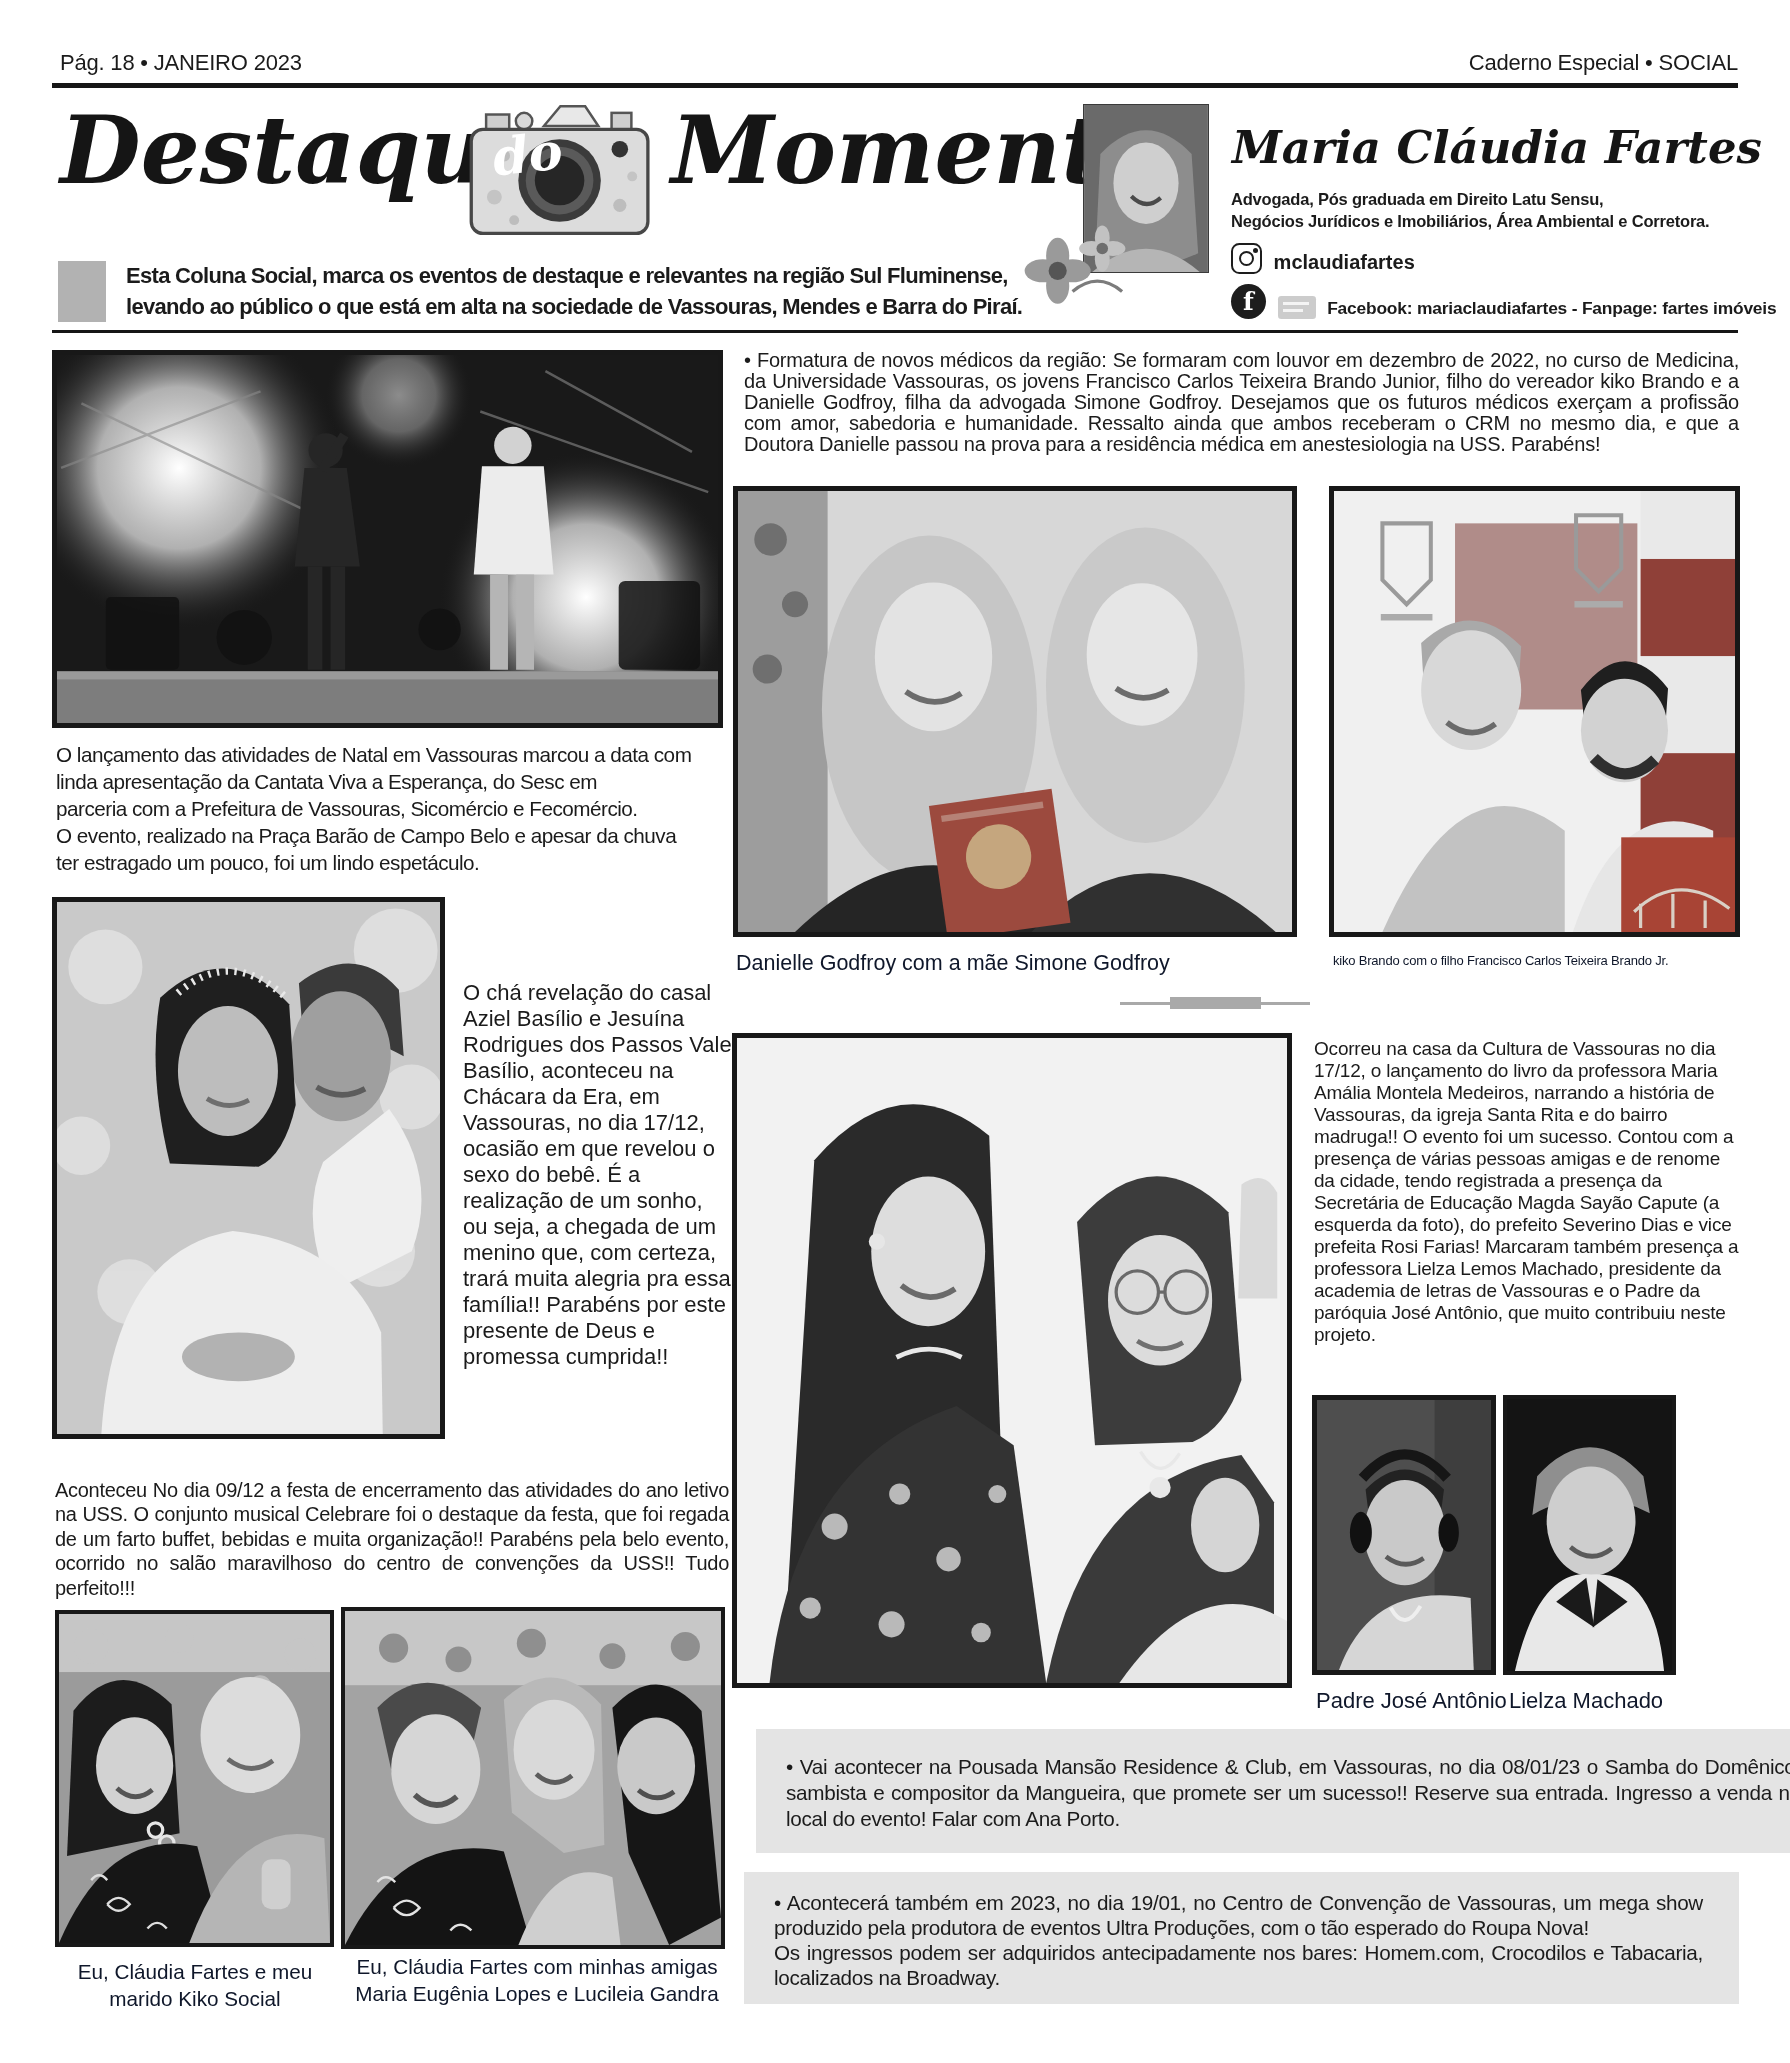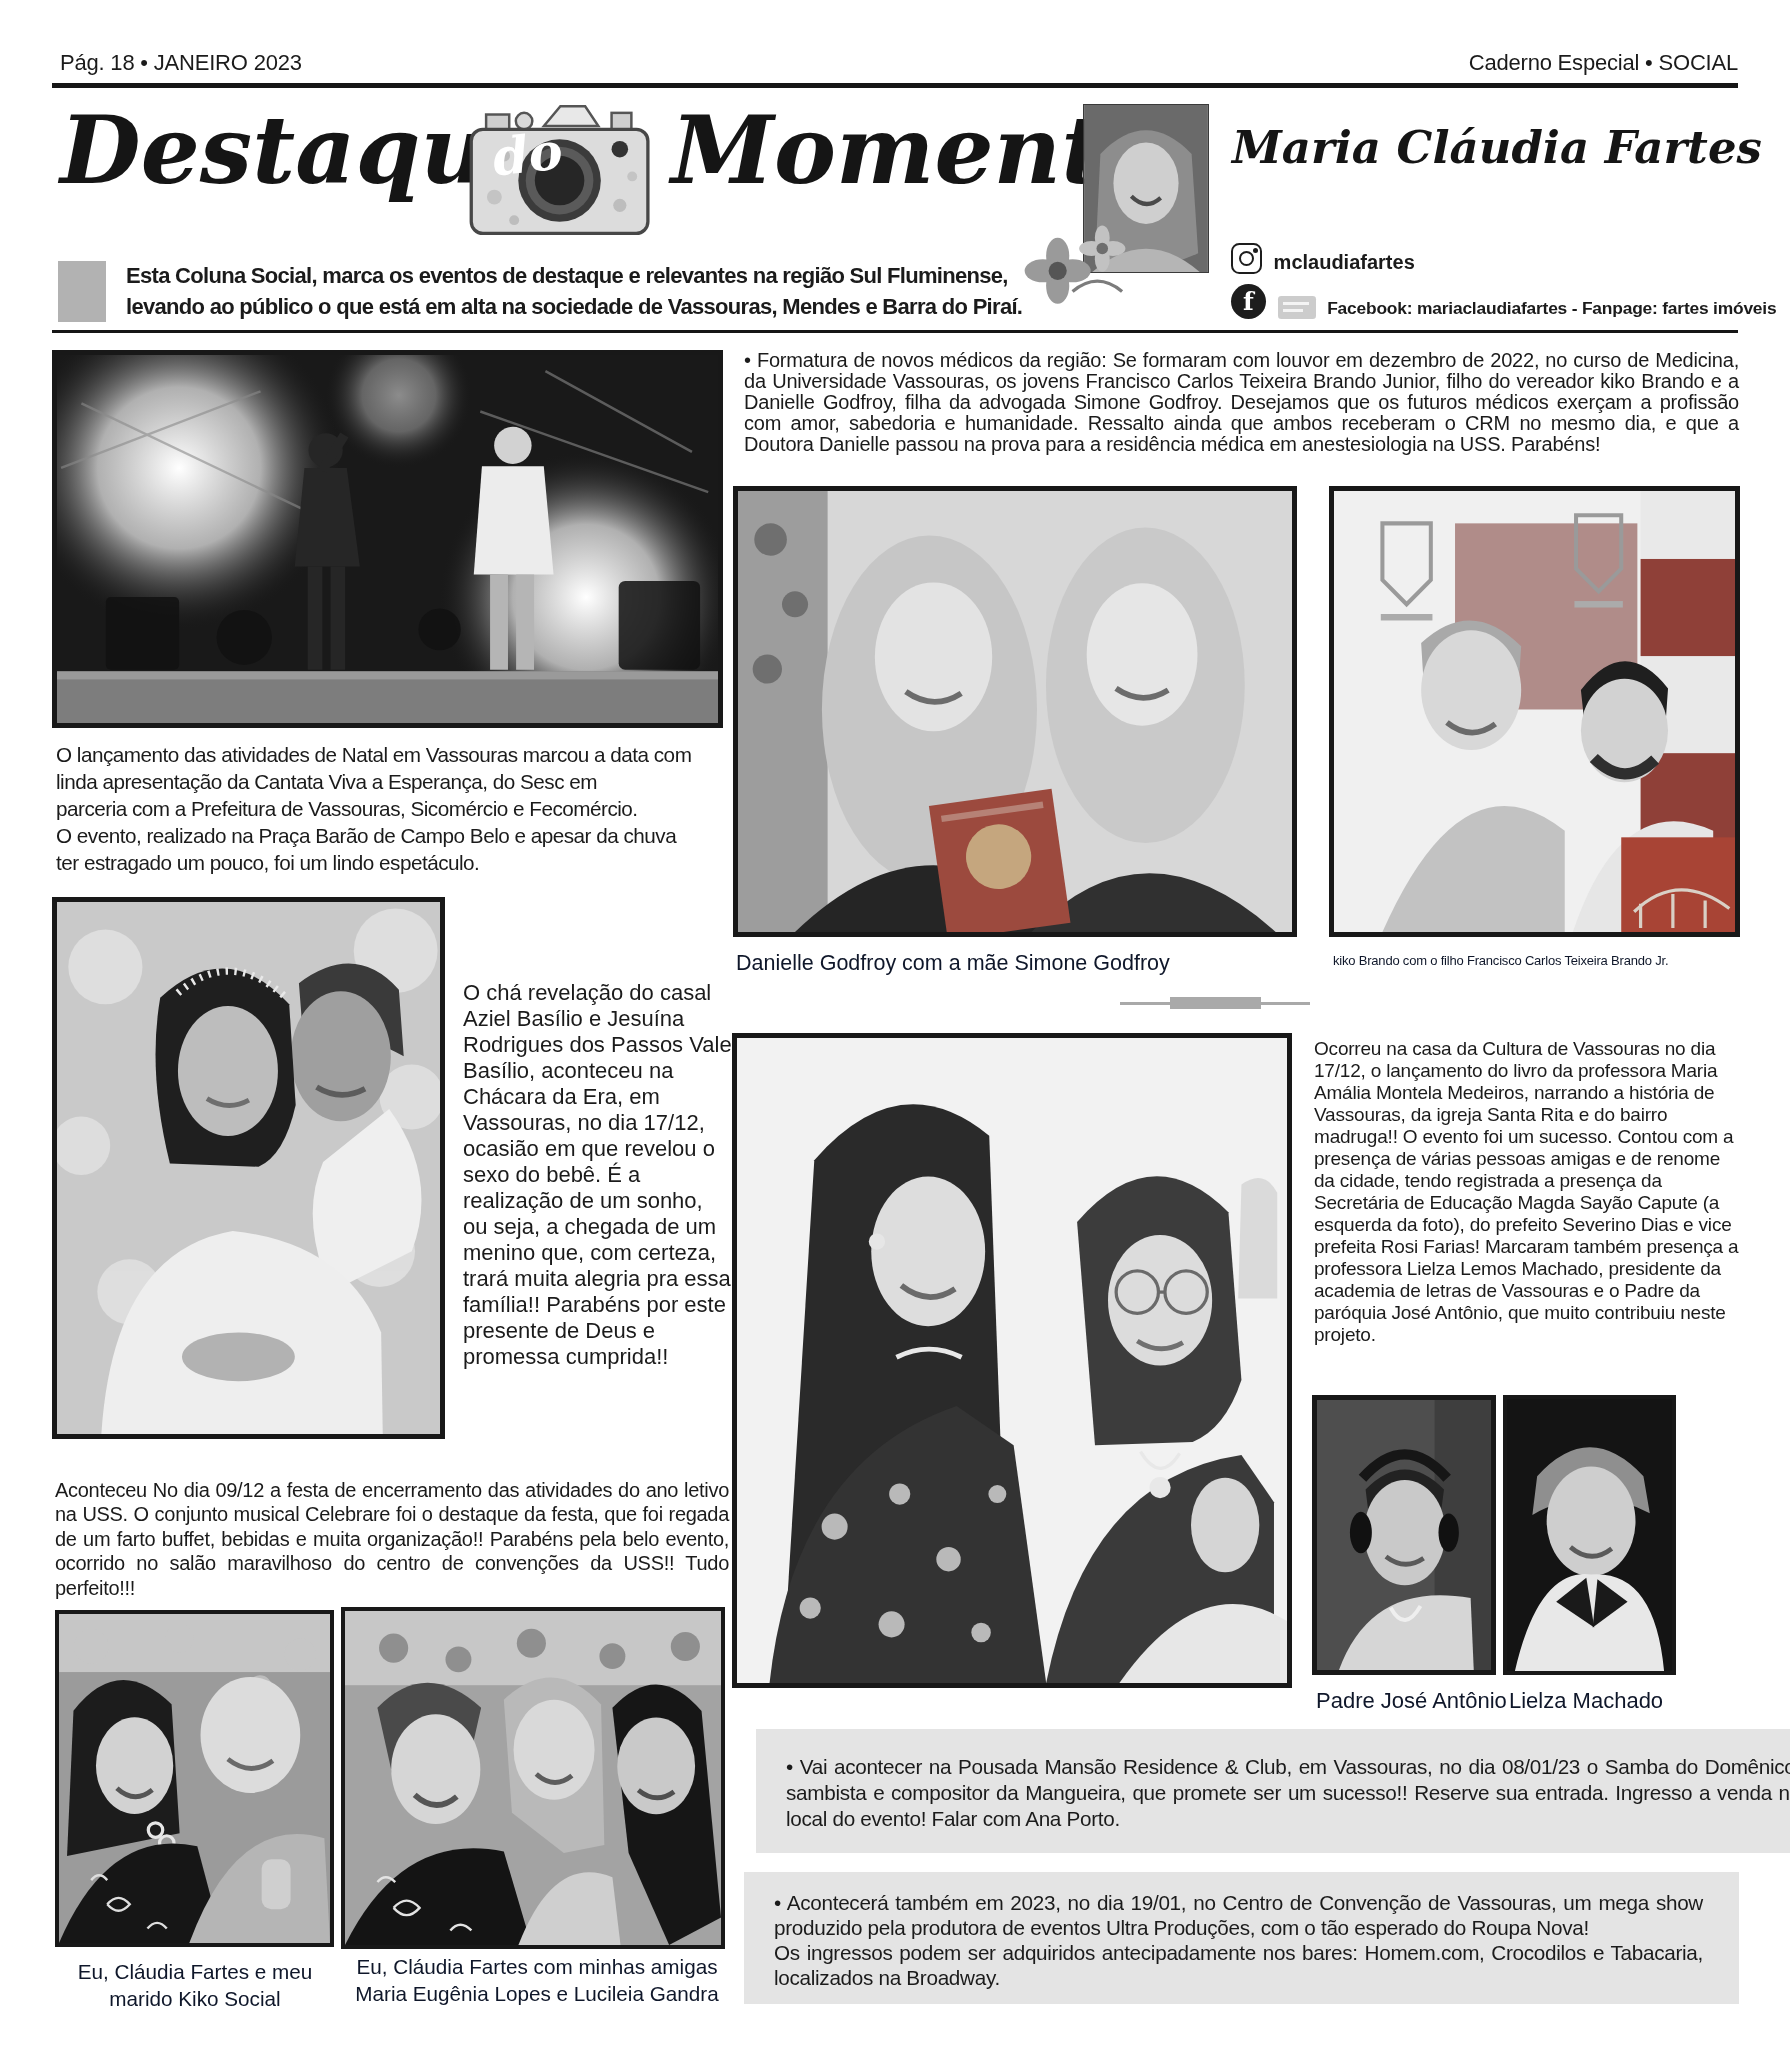--- a/index.html
+++ b/index.html
@@ -78,20 +78,24 @@
         <ellipse cx="96" cy="30" rx="9" ry="15"></ellipse>
           <ellipse cx="96" cy="56" rx="9" ry="15"></ellipse>
         <ellipse cx="83" cy="43" rx="15" ry="9"></ellipse>
           <ellipse cx="109" cy="43" rx="15" ry="9"></ellipse>
       </g>
       <circle cx="96" cy="43" r="7" fill="#6e6e6e"></circle>
       <path d="M60 95 Q90 70 120 95" stroke="#7c7c7c" stroke-width="4" fill="none"></path>
     </svg>
   </div>
   <div class="abs script" style="left:1232px;top:121px;font-size:45px">Maria Cláudia Fartes</div>
+  <div class="abs" style="left:1231px;top:188px;width:529px;font-size:16.5px;font-weight:bold;line-height:22px;letter-spacing:-0.2px">
+    <div>Advogada, Pós graduada em Direito Latu Sensu,</div>
+    <div>Negócios Jurídicos e Imobiliários, Área Ambiental e Corretora.</div>
+  </div>
   <div class="abs socialrow" style="left:1231px;top:243px">
     <span class="ig-icon"></span>
     <span style="font-size:20px;font-weight:bold">mclaudiafartes</span>
   </div>
   <div class="abs socialrow" style="left:1231px;top:284px">
     <span class="fb-icon">f</span>
     <span class="fb-badge"></span>
     <span style="font-size:17.4px;font-weight:bold;letter-spacing:-0.2px">Facebook: mariaclaudiafartes - Fanpage: fartes imóveis</span>
   </div>
 

